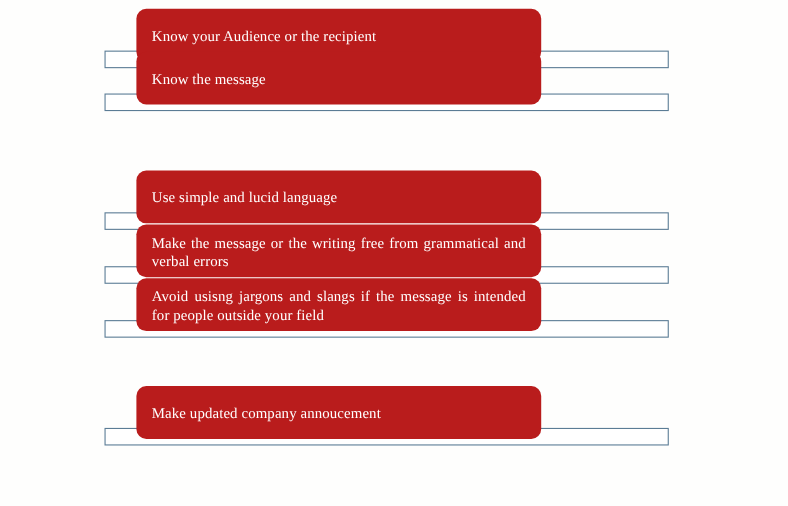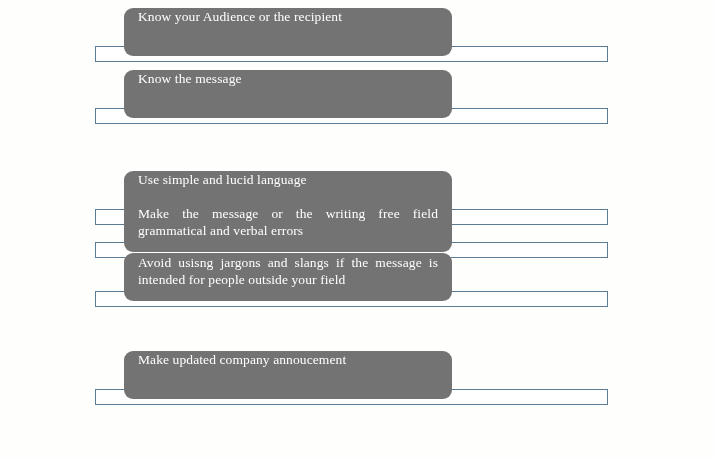--- a/index.html
+++ b/index.html
@@ -37,26 +37,27 @@
     background: #ffffff;
     border: 1px solid #5b7c95;
     box-sizing: border-box;
   }
 
   
   .chip {
     position: absolute;
     left: 124px;
     top: 8px;
-    width: 328px;
+    width: 368px;
     height: 48px;
-    background: #737373;
+    background: #b91c1c;
     border-radius: 9px;
     box-sizing: border-box;
     display: flex;
+    align-items: center;
     overflow: hidden;
   }
 
   .chip-text {
     display: block;
     width: 100%;
     padding: 0 14px 0 14px;
     color: #ffffff;
     font-size: 13.5px;
     line-height: 17px;
@@ -76,39 +77,39 @@
 
 <div id="diagram">
 
   <div class="row" style="top:0px;">
     <div class="plate"></div>
     <div class="chip">
       <span class="chip-text">Know your Audience or the recipient</span>
     </div>
   </div>
 
-  <div class="row" style="top:62px;text-decoration:underline;">
+  <div class="row" style="top:39px;text-decoration:underline;">
     <div class="plate"></div>
     <div class="chip">
       <span class="chip-text">Know the message</span>
     </div>
   </div>
 
 
-  <div class="row" style="top:163px;">
+  <div class="row" style="top:147px;">
     <div class="plate"></div>
     <div class="chip">
       <span class="chip-text">Use simple and lucid language</span>
     </div>
   </div>
 
   <div class="row" style="top:196px;">
     <div class="plate"></div>
     <div class="chip">
-      <span class="chip-text multiline">Make the message or the writing free field grammatical and verbal errors</span>
+      <span class="chip-text multiline">Make the message or the writing free from grammatical and verbal errors</span>
     </div>
   </div>
 
   <div class="row" style="top:245px;">
     <div class="plate"></div>
     <div class="chip">
       <span class="chip-text multiline">Avoid usisng jargons and slangs if the message is intended for people outside your field</span>
     </div>
   </div>
 

